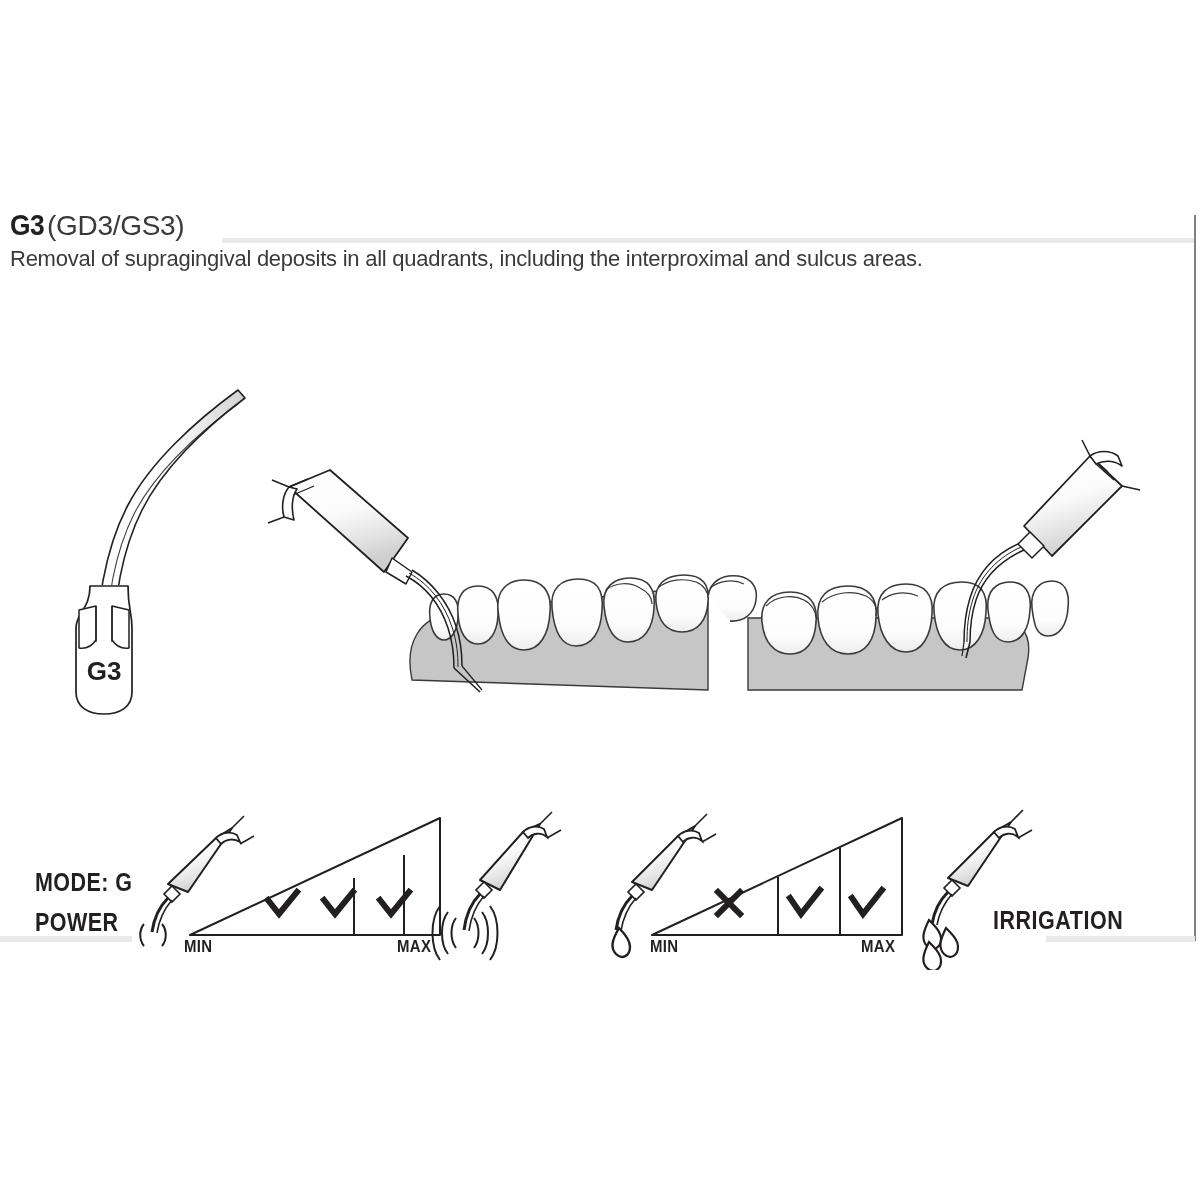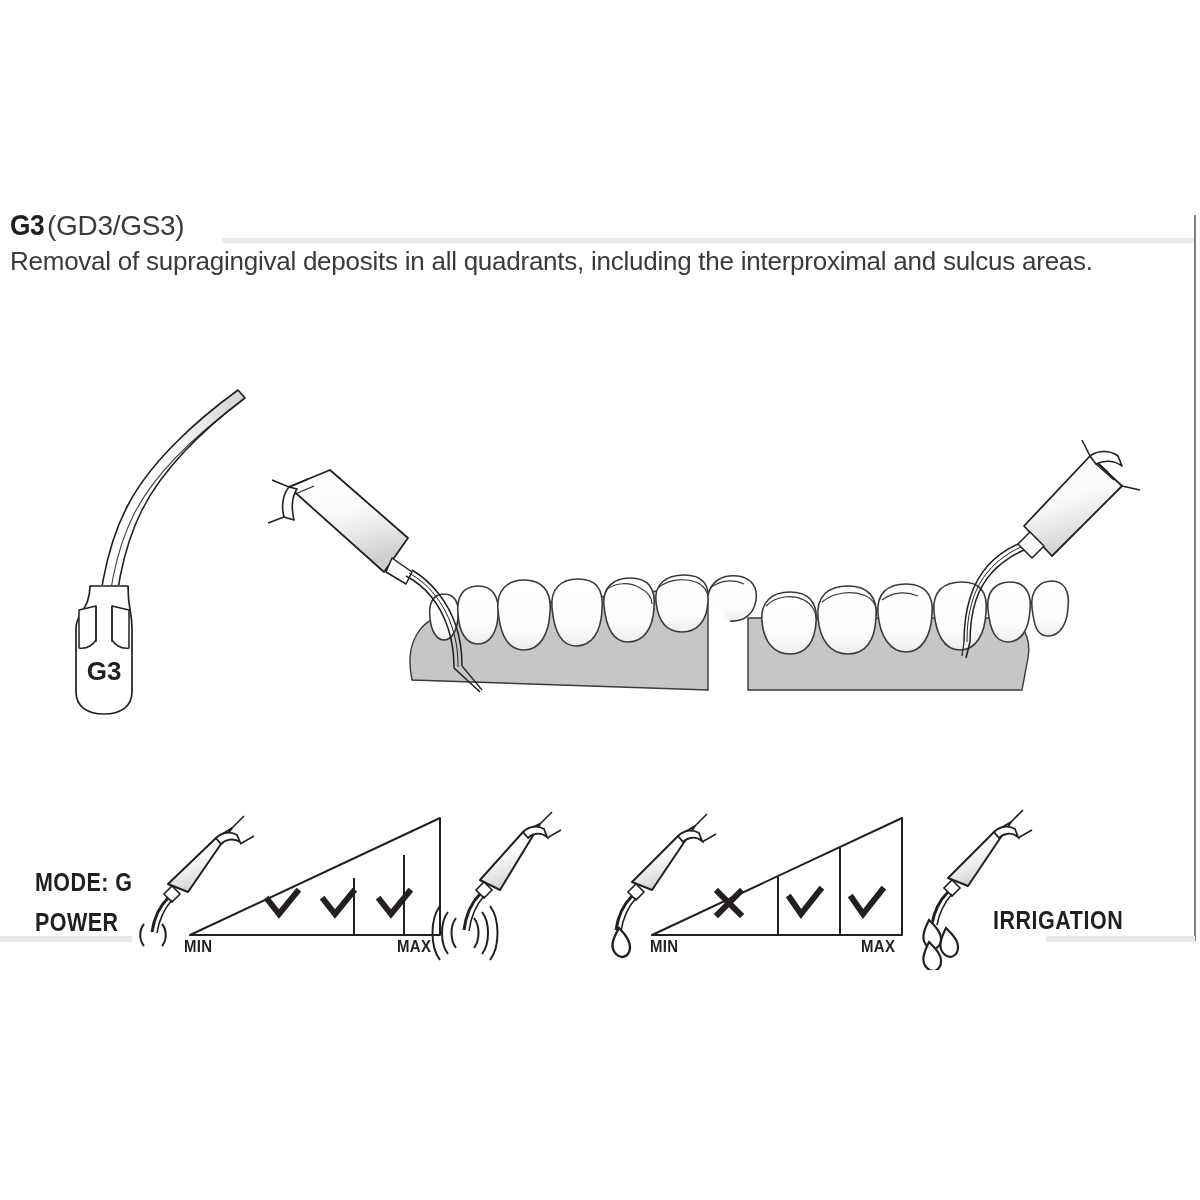--- a/index.html
+++ b/index.html
@@ -80,21 +80,21 @@
   }
   .title-variants {
     font-size: 28px;
     color: #3a3a3a;
     font-weight: 400;
     letter-spacing: -0.3px;
     margin-left: -2px;
   }
   .subtitle {
     margin-top: 6px;
-    font-size: 26px;
+    font-size: 22px;
     line-height: 1.16;
     color: #3a3a3a;
     letter-spacing: -0.25px;
     max-width: 1090px;
   }
 
   
   .illus {
     position: absolute;
     left: 0;

